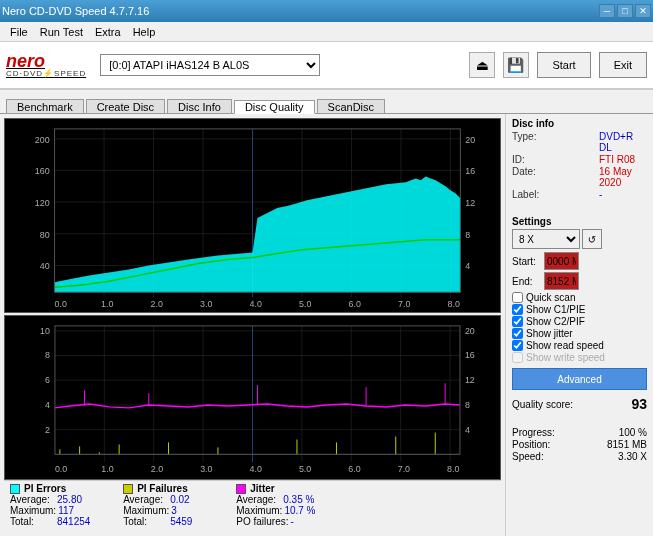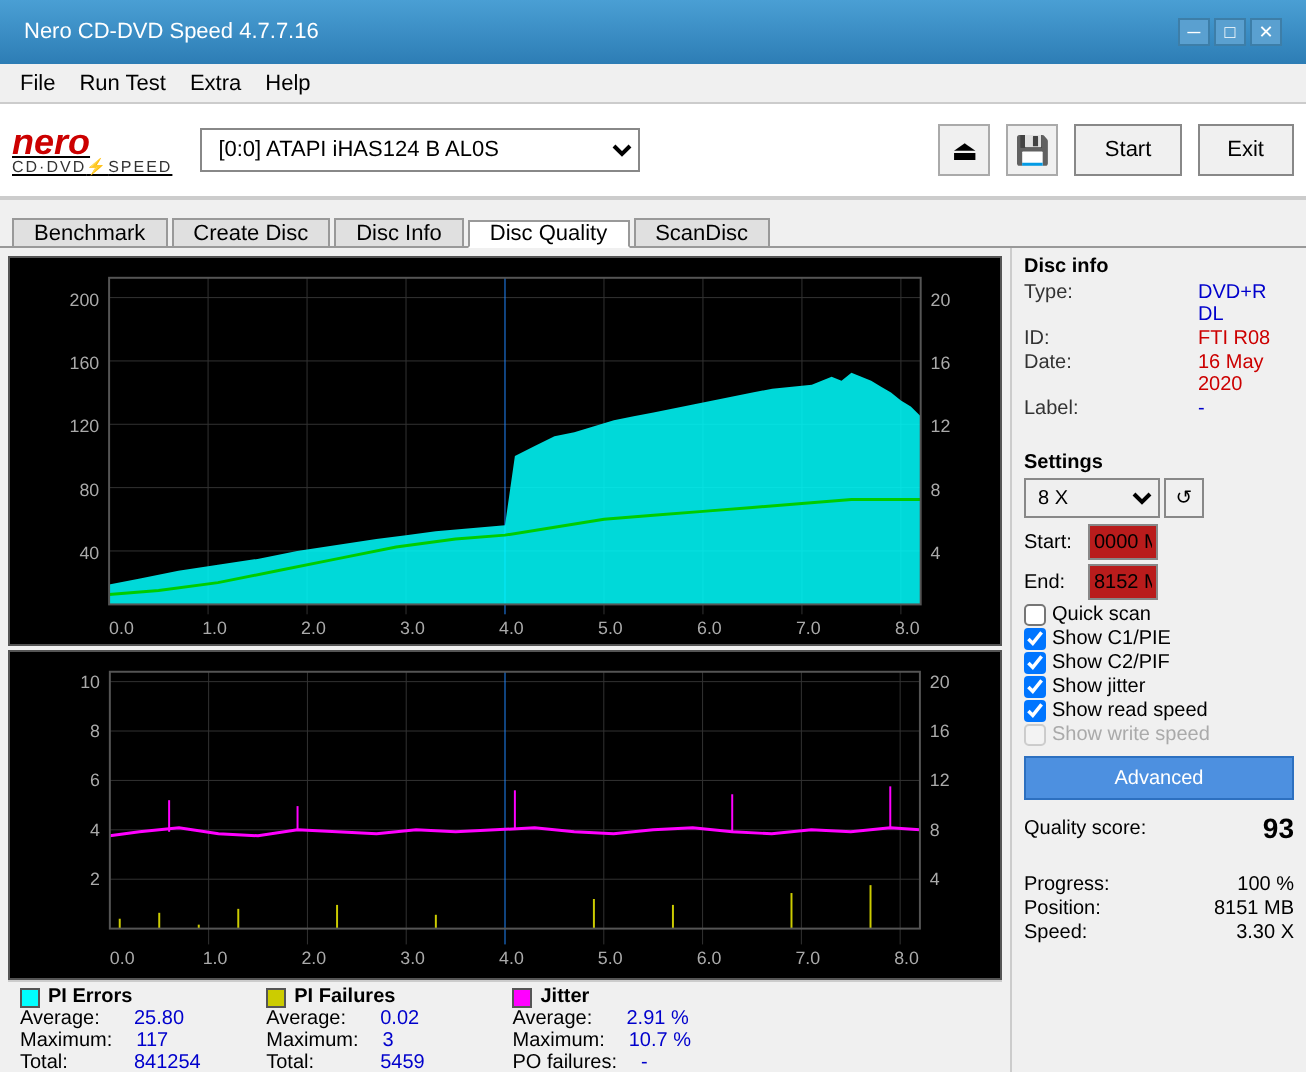--- a/index.html
+++ b/index.html
@@ -1,19 +1,19 @@
 <!DOCTYPE html>
 <html><head>
   <meta charset="utf-8">
   <style>
     * { margin: 0; padding: 0; box-sizing: border-box; }
     body { width: 653px; height: 536px; font-family: 'Segoe UI', Tahoma, sans-serif; font-size: 11px; background: #f0f0f0; overflow: hidden; }
     
     
-    .title-bar { background: linear-gradient(to bottom, #4a9fd4, #2d7db5); color: white; height: 32px; display: flex; align-items: center; justify-content: space-between; padding: 0 12px; font-size: 11px; gap: 26px; }
+    .title-bar { background: linear-gradient(to bottom, #4a9fd4, #2d7db5); color: white; height: 22px; display: flex; align-items: center; justify-content: space-between; padding: 0 2px; font-size: 11px; gap: 26px; }
     .title-bar-controls { display: flex; gap: 2px; }
     .title-btn { width: 16px; height: 14px; background: #5aa0d0; border: 1px solid #3d7ea8; color: white; font-size: 9px; cursor: pointer; display: flex; align-items: center; justify-content: center; }
     
     
     .menu-bar { background: #f0f0f0; border-bottom: 1px solid #ccc; height: 20px; display: flex; align-items: center; padding: 0 4px; }
     .menu-item { padding: 2px 6px; font-size: 11px; cursor: pointer; height: 18px; display: flex; align-items: center; }
     
     
     .header { background: white; border-bottom: 2px solid #ccc; height: 48px; display: flex; align-items: center; padding: 0 6px; gap: 8px; }
     .nero-logo { display: flex; flex-direction: column; line-height: 1; margin-right: 6px; text-decoration: underline; }
@@ -74,21 +74,21 @@
     .stat-label { min-width: 45px; }
     
     
     .chart-svg { position: absolute; top: 0; left: 0; width: 100%; height: 100%; }
     
     .bottom-stats { display: flex; padding: 2px 6px 2px; gap: 20px; background: #f0f0f0; border-top: 1px solid #ccc; }
     .stat-block { display: flex; flex-direction: column; }
     .stat-block-title { display: flex; align-items: center; gap: 4px; font-size: 10px; font-weight: bold; }
     .stat-color-box { width: 10px; height: 10px; border: 1px solid #555; }
     .stat-lines { font-size: 10px; }
-    .stat-line { display: flex; gap: 12px; }
+    .stat-line { display: flex; gap: 2px; }
     .stat-val { color: #0000cc; min-width: 45px; }
   </style>
 </head>
 <body>
 
 <div class="title-bar">
   <span>Nero CD-DVD Speed 4.7.7.16</span>
   <div class="title-bar-controls">
     <button class="title-btn">─</button>
     <button class="title-btn">□</button>
@@ -291,21 +291,21 @@
       </div>
 
       <div class="stat-block">
         <div class="stat-block-title">
           <div class="stat-color-box" style="background: #ff00ff;"></div>
           <span>Jitter</span>
         </div>
         <div class="stat-lines">
           <div class="stat-line">
             <span class="stat-label">Average:</span>
-            <span class="stat-val">2.91 %</span>
+            <span class="stat-val">0.35 %</span>
           </div>
           <div class="stat-line">
             <span class="stat-label">Maximum:</span>
             <span class="stat-val">10.7 %</span>
           </div>
           <div class="stat-line">
             <span class="stat-label">PO failures:</span>
             <span class="stat-val">-</span>
           </div>
         </div>

